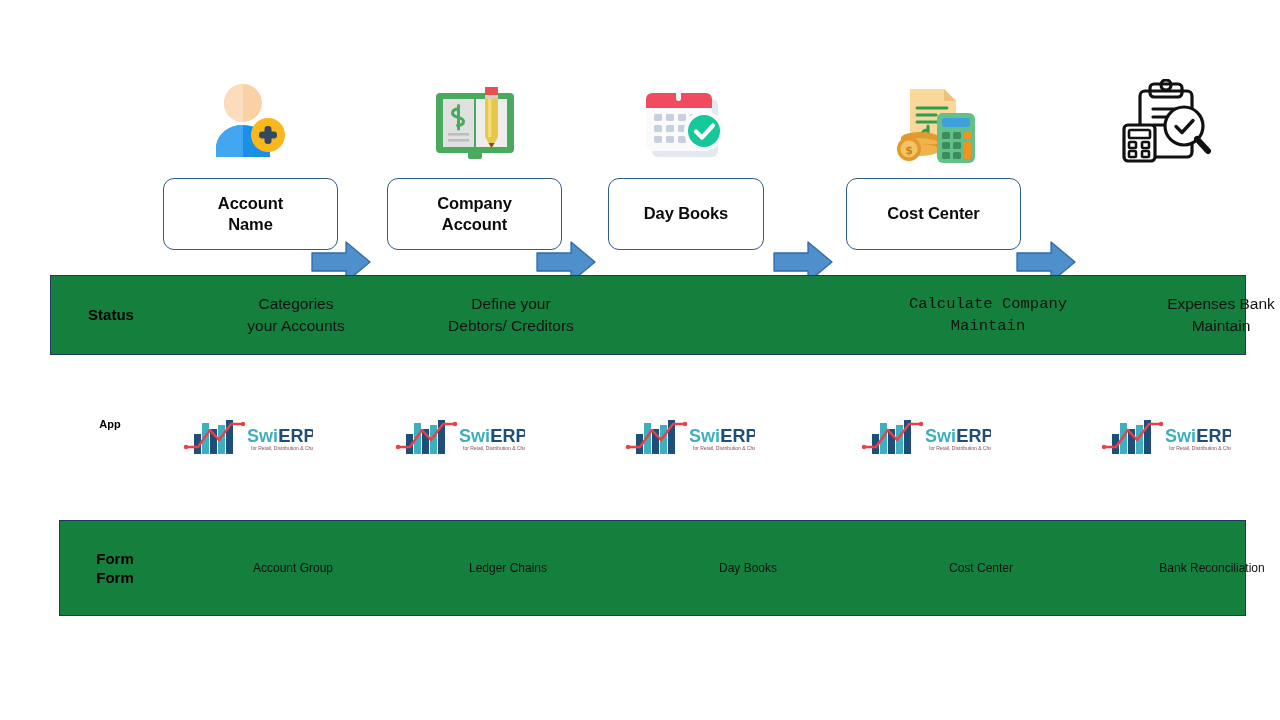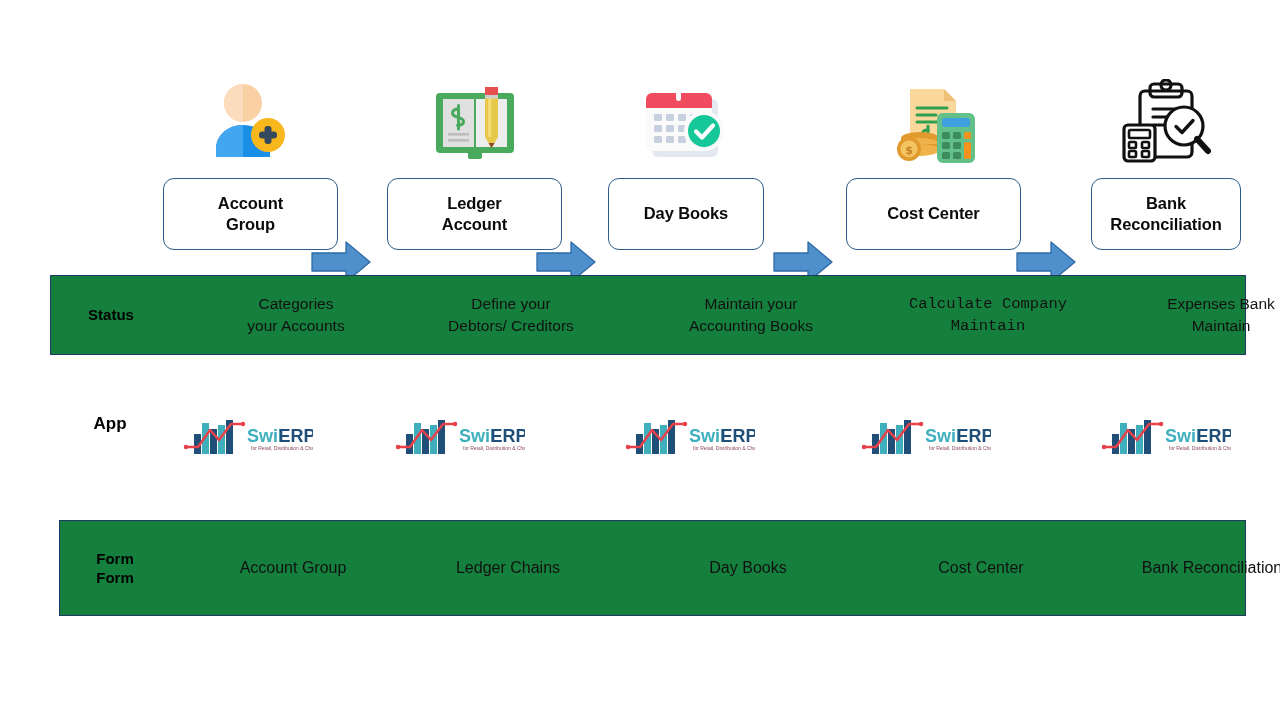--- a/index.html
+++ b/index.html
@@ -50,29 +50,29 @@
   }
   .band-cell {
     position: absolute; top: 0; height: 100%;
     display: flex; align-items: center; justify-content: center;
     text-align: center;
   }
   .status-cell span {
     font-size: 15.5px; color: #111; line-height: 1.42; font-weight: 400;
   }
   .form-cell span {
-    font-size: 16px; color: #111; line-height: 1.35; font-weight: 400;
+    font-size: 12px; color: #111; line-height: 1.35; font-weight: 400;
   }
 
   
   .app-row { position: absolute; left: 0; top: 388px; width: 1280px; height: 72px; }
   .app-label {
     position: absolute; left: 50px; top: 0; width: 120px; height: 72px;
     display: flex; align-items: center; justify-content: center;
-    font-size: 17px; font-weight: 700; color: #000;
+    font-size: 11px; font-weight: 700; color: #000;
   }
   .logo-cell {
     position: absolute; top: 0; height: 72px;
     display: flex; align-items: flex-end; justify-content: center;
   }
   .logo { display: block; }
 </style>
 </head>
 <body>
 
@@ -88,21 +88,21 @@
           <path d="M33 44c-15 0-27 10-27 24v8h54v-8c0-14-12-24-27-24z" fill="#1A8FE8"></path>
           <path d="M33 44c-15 0-27 10-27 24v8h27z" fill="#43A6F0"></path>
           <circle cx="58" cy="54" r="17" fill="#F7B71D"></circle>
           <rect x="49" y="50.5" width="18" height="7" rx="3.2" fill="#34495E"></rect>
           <rect x="54.5" y="45" width="7" height="18" rx="3.2" fill="#34495E"></rect>
         </svg>
       </div>
       <div class="node-box">
         <span>
           <span>Account</span><br>
-          <span>Group</span>
+          <span>Name</span>
         </span>
       </div>
     </div>
 
     <div class="arrow" style="left:310px;">
       <svg width="62" height="44" viewBox="0 0 62 44">
         <path d="M2 13 H36 V2 L60 22 L36 42 V31 H2 Z" fill="#4F8FCC" stroke="#2E6BA8" stroke-width="1.3" stroke-linejoin="round"></path>
       </svg>
     </div>
 
@@ -120,21 +120,21 @@
           <rect x="55" y="10" width="13" height="44" fill="#E8C84A"></rect>
           <rect x="58.2" y="10" width="3" height="44" fill="#F4DE7B"></rect>
           <rect x="55" y="4" width="13" height="8" fill="#E85050"></rect>
           <rect x="55" y="12" width="13" height="3.5" fill="#CFCFCF"></rect>
           <path d="M55 54 L61.5 65 L68 54 Z" fill="#E8C84A"></path>
           <path d="M58.5 60 L61.5 65 L64.6 60 Z" fill="#8A4B2A"></path>
         </svg>
       </div>
       <div class="node-box">
         <span>
-          <span>Ledger</span><br>
+          <span>Company</span><br>
           <span>Account</span>
         </span>
       </div>
     </div>
 
     <div class="arrow" style="left:535px;">
       <svg width="62" height="44" viewBox="0 0 62 44">
         <path d="M2 13 H36 V2 L60 22 L36 42 V31 H2 Z" fill="#4F8FCC" stroke="#2E6BA8" stroke-width="1.3" stroke-linejoin="round"></path>
       </svg>
     </div>
@@ -242,26 +242,20 @@
           <rect x="4" y="46" width="31" height="36" rx="4" fill="#FFFFFF" stroke="#111111" stroke-width="3.2"></rect>
           <rect x="9" y="51" width="21" height="8" rx="1.6" fill="#FFFFFF" stroke="#111111" stroke-width="2.6"></rect>
           <g fill="none" stroke="#111111" stroke-width="2.6">
             <rect x="9" y="63" width="7" height="6" rx="1.2"></rect>
               <rect x="22" y="63" width="7" height="6" rx="1.2"></rect>
             <rect x="9" y="72" width="7" height="6" rx="1.2"></rect>
               <rect x="22" y="72" width="7" height="6" rx="1.2"></rect>
           </g>
         </svg>
       </div>
-      <div class="node-box">
-        <span>
-          <span>Bank</span><br>
-          <span>Reconciliation</span>
-        </span>
-      </div>
     </div>
 
   </div>
 
   <div class="band" style="left:50px; top:275px; width:1196px; height:80px;">
     <div class="band-cell" style="left:0; width:120px;">
       <span class="band-label">Status</span>
     </div>
 
     <div class="band-cell status-cell" style="left:130px; width:230px;">
@@ -271,26 +265,20 @@
       </span>
     </div>
 
     <div class="band-cell status-cell" style="left:345px; width:230px;">
       <span>
         <span>Define your</span><br>
         <span>Debtors/ Creditors</span>
       </span>
     </div>
 
-    <div class="band-cell status-cell" style="left:585px; width:230px;">
-      <span>
-        <span>Maintain your</span><br>
-        <span>Accounting Books</span>
-      </span>
-    </div>
 
     <div class="band-cell status-cell" style="left:822px; width:230px;font-family:Liberation Mono, monospace;">
       <span>
         <span>Calculate Company</span><br>
         <span>Maintain</span>
       </span>
     </div>
 
     <div class="band-cell status-cell" style="left:1055px; width:230px;">
       <span>

